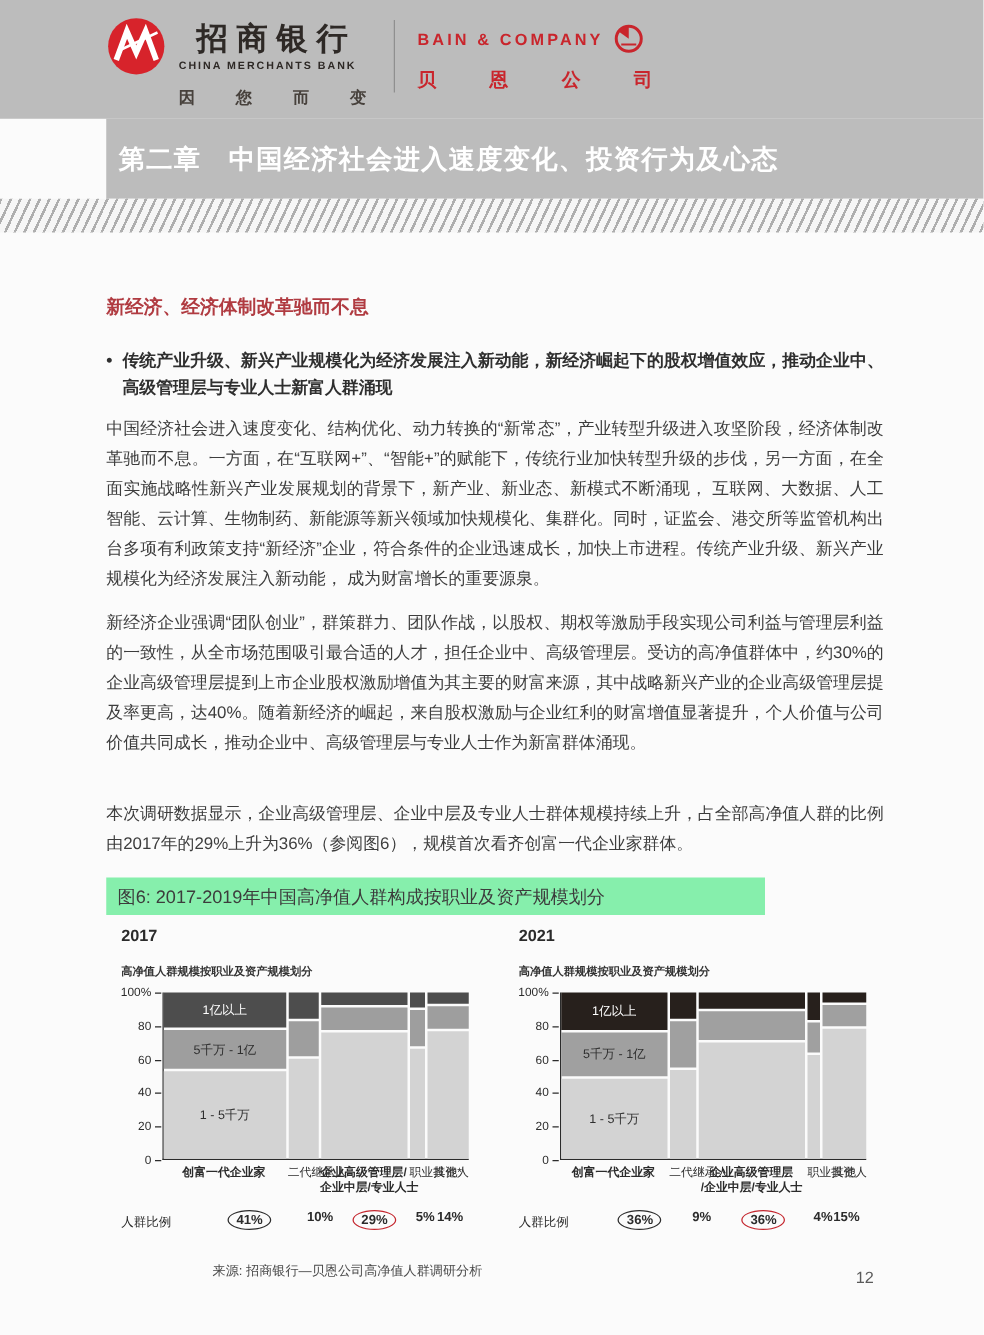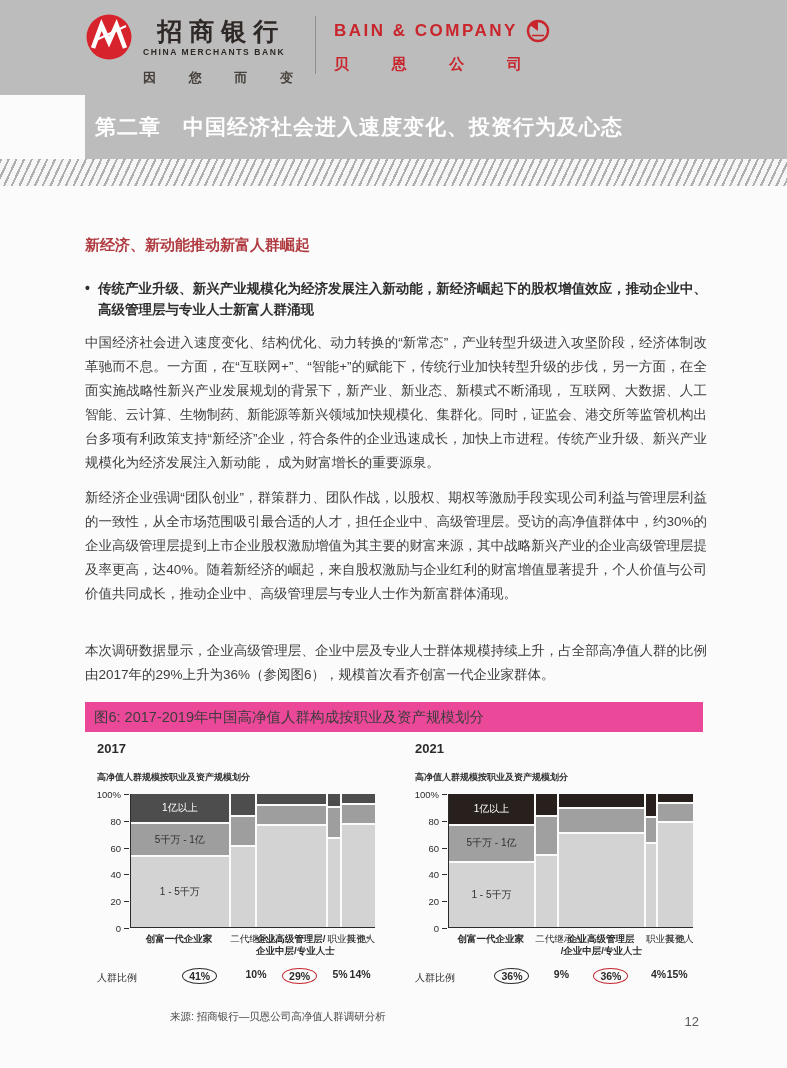--- a/index.html
+++ b/index.html
@@ -13,41 +13,41 @@
   .cmb-block { display:flex; flex-direction:column; }
   .cmb-top { display:flex; align-items:center; }
   .cmb-logo { width:48px; height:48px; margin-right:10px; }
   .cmb-names { display:flex; flex-direction:column; }
   .cmb-cn { font-size:25px; font-weight:bold; color:#2e2926; letter-spacing:7px; line-height:28px; white-space:nowrap; }
   .cmb-en { font-size:8.5px; font-weight:bold; color:#2e2926; letter-spacing:1.6px; margin-top:2px; white-space:nowrap; }
   .cmb-tagline { display:flex; justify-content:space-between; width:150px; margin:8px 0 0 58px; font-size:13px; font-weight:bold; color:#47413c; }
   .logo-divider { width:1px; height:58px; background:#8f8f8f; margin:3px 18px 0 22px; }
   .bain-block { display:flex; flex-direction:column; padding-top:6px; }
   .bain-top { display:flex; align-items:center; }
-  .bain-en { font-size:17px; font-weight:bold; color:#c9252c; letter-spacing:2.5px; white-space:nowrap; }
+  .bain-en { font-size:13px; font-weight:bold; color:#c9252c; letter-spacing:2.5px; white-space:nowrap; }
   .bain-logo { width:24px; height:24px; margin-left:8px; }
   .bain-cn { display:flex; justify-content:space-between; width:188px; margin-top:12px; font-size:15px; font-weight:bold; color:#c9252c; }
 
   .chapter-band { position:absolute; top:95px; left:85px; width:702px; height:64px; background:#bcbcbc; display:flex; align-items:center; }
   .chapter-title { font-size:21px; font-weight:bold; color:#ffffff; letter-spacing:1px; padding-left:10px; white-space:nowrap; }
   .hatch-band { position:absolute; top:159px; left:0; width:787px; height:27px;
     background:repeating-linear-gradient(115deg,#aeaeae 0 2px,#f6f6f6 2px 7px); }
 
   
   .content { position:absolute; top:186px; left:0; width:787px; padding:50px 80px 0 85px; color:#3d3d3d; }
   .section-heading { font-size:15px; font-weight:bold; color:#b03b41; }
   .bullet-row { display:flex; margin-top:23px; }
   .bullet-dot { font-size:14px; font-weight:bold; color:#2f2f2f; margin-right:8px; line-height:21px; }
   .bullet-text { font-size:13.5px; font-weight:bold; color:#2f2f2f; line-height:21px; text-align:justify; }
   .para { font-size:13.5px; line-height:24px; text-align:justify; color:#3d3d3d; }
   .para.p1 { margin-top:11px; }
   .para.p2 { margin-top:11px; }
   .para.p3 { margin-top:33px; }
 
-  .figure-band { margin-top:15px; width:618px; height:30px; background:#ec4899; display:flex; align-items:center; }
+  .figure-band { margin-top:15px; width:527px; height:30px; background:#86efac; display:flex; align-items:center; }
   .figure-title { font-size:14.5px; color:#3c3c3c; padding-left:9px; white-space:nowrap; }
 
   
   .charts-row { display:flex; gap:40px; margin:9px 0 0 12px; }
   .chart { width:278px; }
   .chart-year { font-size:13px; font-weight:bold; color:#2b2b2b; }
   .chart-subtitle { font-size:9px; font-weight:bold; color:#333333; margin-top:15px; white-space:nowrap; }
   .plot-wrap { display:flex; margin-top:10px; height:134px; }
   .y-axis { position:relative; width:33px; flex:none; }
   .ytick { position:absolute; right:9px; font-size:9.5px; color:#2b2b2b; white-space:nowrap; }
@@ -115,21 +115,21 @@
       </div>
     </div>
   </div>
 
   <div class="chapter-band">
     <div class="chapter-title">第二章　中国经济社会进入速度变化、投资行为及心态</div>
   </div>
   <div class="hatch-band"></div>
 
   <div class="content">
-    <div class="section-heading">新经济、新动能推动新富人群崛起</div>
+    <div class="section-heading">新经济、经济体制改革驰而不息</div>
 
     <div class="bullet-row">
       <span class="bullet-dot">•</span>
       <span class="bullet-text">传统产业升级、新兴产业规模化为经济发展注入新动能，新经济崛起下的股权增值效应，推动企业中、高级管理层与专业人士新富人群涌现</span>
     </div>
 
     <p class="para p1">中国经济社会进入速度变化、结构优化、动力转换的“新常态”，产业转型升级进入攻坚阶段，经济体制改革驰而不息。一方面，在“互联网+”、“智能+”的赋能下，传统行业加快转型升级的步伐，另一方面，在全面实施战略性新兴产业发展规划的背景下，新产业、新业态、新模式不断涌现， 互联网、大数据、人工智能、云计算、生物制药、新能源等新兴领域加快规模化、集群化。同时，证监会、港交所等监管机构出台多项有利政策支持“新经济”企业，符合条件的企业迅速成长，加快上市进程。传统产业升级、新兴产业规模化为经济发展注入新动能， 成为财富增长的重要源泉。</p>
     <p class="para p2">新经济企业强调“团队创业”，群策群力、团队作战，以股权、期权等激励手段实现公司利益与管理层利益的一致性，从全市场范围吸引最合适的人才，担任企业中、高级管理层。受访的高净值群体中，约30%的企业高级管理层提到上市企业股权激励增值为其主要的财富来源，其中战略新兴产业的企业高级管理层提及率更高，达40%。随着新经济的崛起，来自股权激励与企业红利的财富增值显著提升，个人价值与公司价值共同成长，推动企业中、高级管理层与专业人士作为新富群体涌现。</p>
     <p class="para p3">本次调研数据显示，企业高级管理层、企业中层及专业人士群体规模持续上升，占全部高净值人群的比例由2017年的29%上升为36%（参阅图6），规模首次看齐创富一代企业家群体。</p>
 

